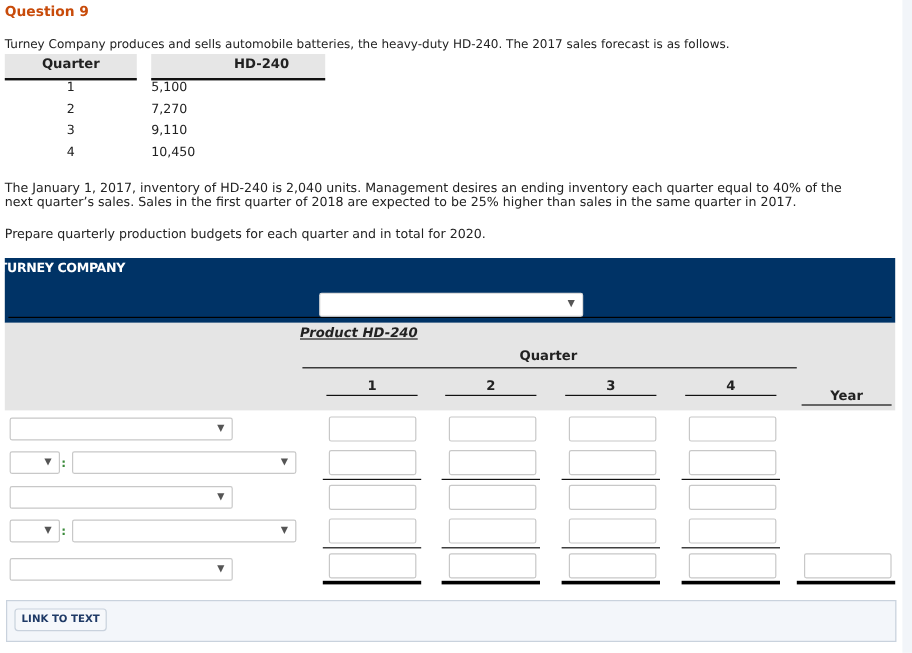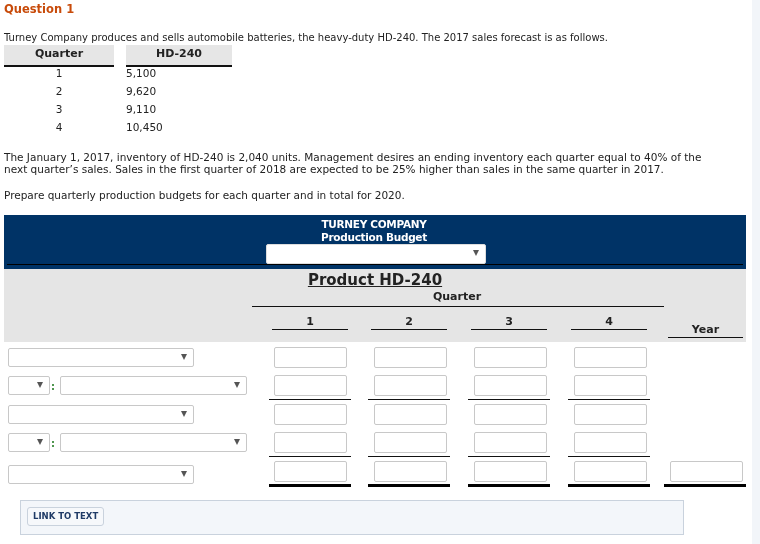--- a/index.html
+++ b/index.html
@@ -6,83 +6,82 @@
     body {
       width:760px; height:544px; overflow:hidden; background:#fff;
       font-family:"DejaVu Sans", sans-serif; font-size:11px; color:#222;
       position:relative;
     }
     .qtitle { position:absolute; left:4px; top:2px; font-weight:bold; color:#c84b0a; font-size:11.5px; }
     .intro { position:absolute; left:4px; top:32px; font-size:10px; white-space:nowrap; }
     .forecast { position:absolute; left:4px; top:45px; }
     .fc-h { position:absolute; top:0; height:20px; background:#e6e6e6; border-bottom:2px solid #111; font-weight:bold; font-size:11px; line-height:18px; text-align:center; }
     .fc-h.q { left:0; width:110px; }
-    .fc-h.v { left:122px; width:106px; }
+    .fc-h.v { left:122px; width:106px;padding-left:39px; }
     .fc-row { position:absolute; height:18px; line-height:18px; font-size:10.5px; }
     .fc-row .c1 { position:absolute; left:0; width:110px; text-align:center; }
     .fc-row .c2 { position:absolute; left:122px; width:104px; text-align:left; }
     .para { position:absolute; left:4px; font-size:10.5px; line-height:12px; white-space:nowrap; }
     .hdr { position:absolute; left:4px; top:215px; width:742px; height:54px; background:#003366; }
-    .hdr .t1, .hdr .t2 { position:absolute; left:0; width:750px; text-align:center; color:#fff; font-weight:bold; font-size:10.5px; letter-spacing:-0.3px; }
+    .hdr .t1, .hdr .t2 { position:absolute; left:0; width:750px; text-align:left; color:#fff; font-weight:bold; font-size:10.5px; letter-spacing:-0.3px; }
     .hdr .t1 { top:3px; left:-5px; }
     .hdr .t2 { top:16px; left:-5px; }
     .hdr .rule { position:absolute; left:3px; right:3px; top:49px; height:1px; background:#000; }
     .sel {
       position:absolute; background:#fff; border:1px solid #c8c8c8; border-radius:2px; box-sizing:border-box; height:19px;
     }
     .sel .arrow { position:absolute; right:6px; top:5px; width:0; height:0; border-left:3.5px solid transparent; border-right:3.5px solid transparent; border-top:6px solid #555; }
     .date-sel { left:266px; top:244px; width:220px; height:20px; border-color:#ddd; }
     .gray { position:absolute; left:4px; top:269px; width:742px; height:73px; background:#e5e5e5; }
-    .prod { position:absolute; top:271px; left:250px; width:250px; text-align:center; font-weight:bold; font-size:15px; text-decoration:underline; }
+    .prod { position:absolute; top:271px; left:250px; width:250px; text-align:left; font-weight:bold; font-size:11px; text-decoration:underline;font-style:italic; }
     .quarter-lbl { position:absolute; top:290px; left:252px; width:410px; text-align:center; font-weight:bold; font-size:11px; }
     .quarter-rule { position:absolute; top:306px; left:252px; width:412px; height:1px; background:#111; }
     .qh { position:absolute; top:316px; width:76px; text-align:center; font-weight:bold; font-size:11px; border-bottom:1px solid #111; height:13px; line-height:12px; }
     .yh { position:absolute; top:324px; left:668px; width:75px; text-align:center; font-weight:bold; font-size:11px; border-bottom:1px solid #111; height:13px; line-height:12px; }
     .inp { position:absolute; width:73px; height:21px; background:#fff; border:1px solid #c8c8c8; border-radius:2px; box-sizing:border-box; }
     .rule-thin { position:absolute; height:1px; background:#111; width:82px; }
     .rule-thick { position:absolute; height:3px; background:#000; width:82px; }
     .colon { position:absolute; font-size:10px; font-weight:bold; color:#3a8a3a; }
-    .footer { position:absolute; left:20px; top:500px; width:664px; height:35px; background:#f3f6fa; border:1px solid #c9d2dd; box-sizing:border-box; }
+    .footer { position:absolute; left:5px; top:500px; width:742px; height:35px; background:#f3f6fa; border:1px solid #c9d2dd; box-sizing:border-box; }
     .link-btn { position:absolute; left:6px; top:6px; height:17px; padding:0 5px; border:1px solid #c9d2dd; border-radius:3px; background:#f6f8fb; color:#1f3a66; font-weight:bold; font-size:8.5px; line-height:17px; cursor:pointer; }
     .scrollbar { position:absolute; right:0; top:0; width:8px; height:544px; background:#f2f5f9; }
   </style>
 </head>
 <body>
 
-<div class="qtitle">Question 1</div>
+<div class="qtitle">Question 9</div>
 <div class="intro">Turney Company produces and sells automobile batteries, the heavy-duty HD-240. The 2017 sales forecast is as follows.</div>
 
 <div class="forecast">
   <div class="fc-h q">Quarter</div>
   <div class="fc-h v">HD-240</div>
   <div class="fc-row" style="top:19px">
     <span class="c1">1</span>
     <span class="c2">5,100</span>
   </div>
   <div class="fc-row" style="top:37px">
     <span class="c1">2</span>
-    <span class="c2">9,620</span>
+    <span class="c2">7,270</span>
   </div>
   <div class="fc-row" style="top:55px">
     <span class="c1">3</span>
     <span class="c2">9,110</span>
   </div>
   <div class="fc-row" style="top:73px">
     <span class="c1">4</span>
     <span class="c2">10,450</span>
   </div>
 </div>
 
 <div class="para" style="top:151px">The January 1, 2017, inventory of HD-240 is 2,040 units. Management desires an ending inventory each quarter equal to 40% of the</div>
 <div class="para" style="top:163px">next quarter’s sales. Sales in the first quarter of 2018 are expected to be 25% higher than sales in the same quarter in 2017.</div>
 <div class="para" style="top:189px">Prepare quarterly production budgets for each quarter and in total for 2020.</div>
 
 <div class="hdr">
   <div class="t1">TURNEY COMPANY</div>
-  <div class="t2">Production Budget</div>
   <div class="rule"></div>
 </div>
 <div class="sel date-sel">
   <span class="arrow"></span>
 </div>
 
 <div class="gray"></div>
 <div class="prod">Product HD-240</div>
 <div class="quarter-lbl">Quarter</div>
 <div class="quarter-rule"></div>

